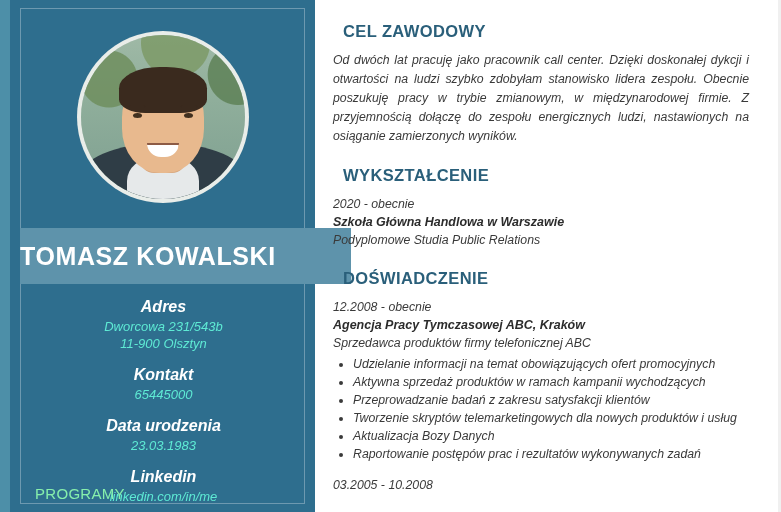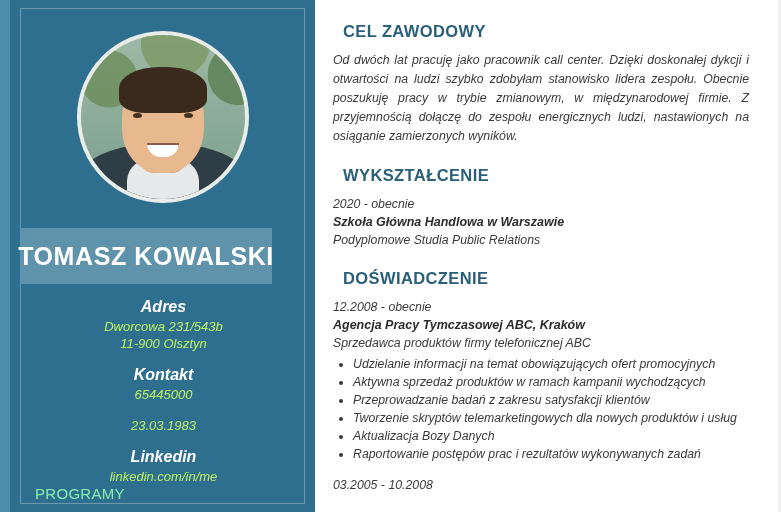--- a/index.html
+++ b/index.html
@@ -157,26 +157,26 @@
     height: 12px;
     background: #ffffff;
     border-radius: 0 0 16px 16px;
     border-top: 2px solid #8d5b45;
   }
 
   .name-band {
     position: absolute;
     left: -1px;
     top: 219px;
-    width: 252px;
+    width: 331px;
     height: 56px;
     background: #5e93ab;
     display: flex;
     align-items: center;
-    justify-content: center;
+    justify-content: flex-start;
     box-sizing: border-box;
   }
   .name-band .name {
     font-size: 25px;
     font-weight: bold;
     letter-spacing: 0.6px;
     color: #ffffff;
     white-space: nowrap;
   }
   .sb-section {
@@ -186,21 +186,21 @@
   .sb-title {
     font-size: 16px;
     font-weight: bold;
     font-style: italic;
     color: #ffffff;
     margin-bottom: 2px;
   }
   .sb-line {
     font-size: 13px;
     font-style: italic;
-    color: #bef264;
+    color: #5eead4;
     line-height: 17px;
   }
   .sb-body {
     position: absolute;
     left: 0;
     top: 275px;
     width: 285px;
   }
   .sb-heading-bottom {
     position: absolute;
@@ -315,20 +315,21 @@
           <div class="sb-line">Dworcowa 231/543b</div>
           <div class="sb-line">11-900 Olsztyn</div>
         </div>
 
         <div class="sb-section">
           <div class="sb-title">Kontakt</div>
           <div class="sb-line">65445000</div>
         </div>
 
         <div class="sb-section">
+          <div class="sb-title">Data urodzenia</div>
           <div class="sb-line">23.03.1983</div>
         </div>
 
         <div class="sb-section">
           <div class="sb-title">Linkedin</div>
           <div class="sb-line">linkedin.com/in/me</div>
         </div>
 
       </div>
 

